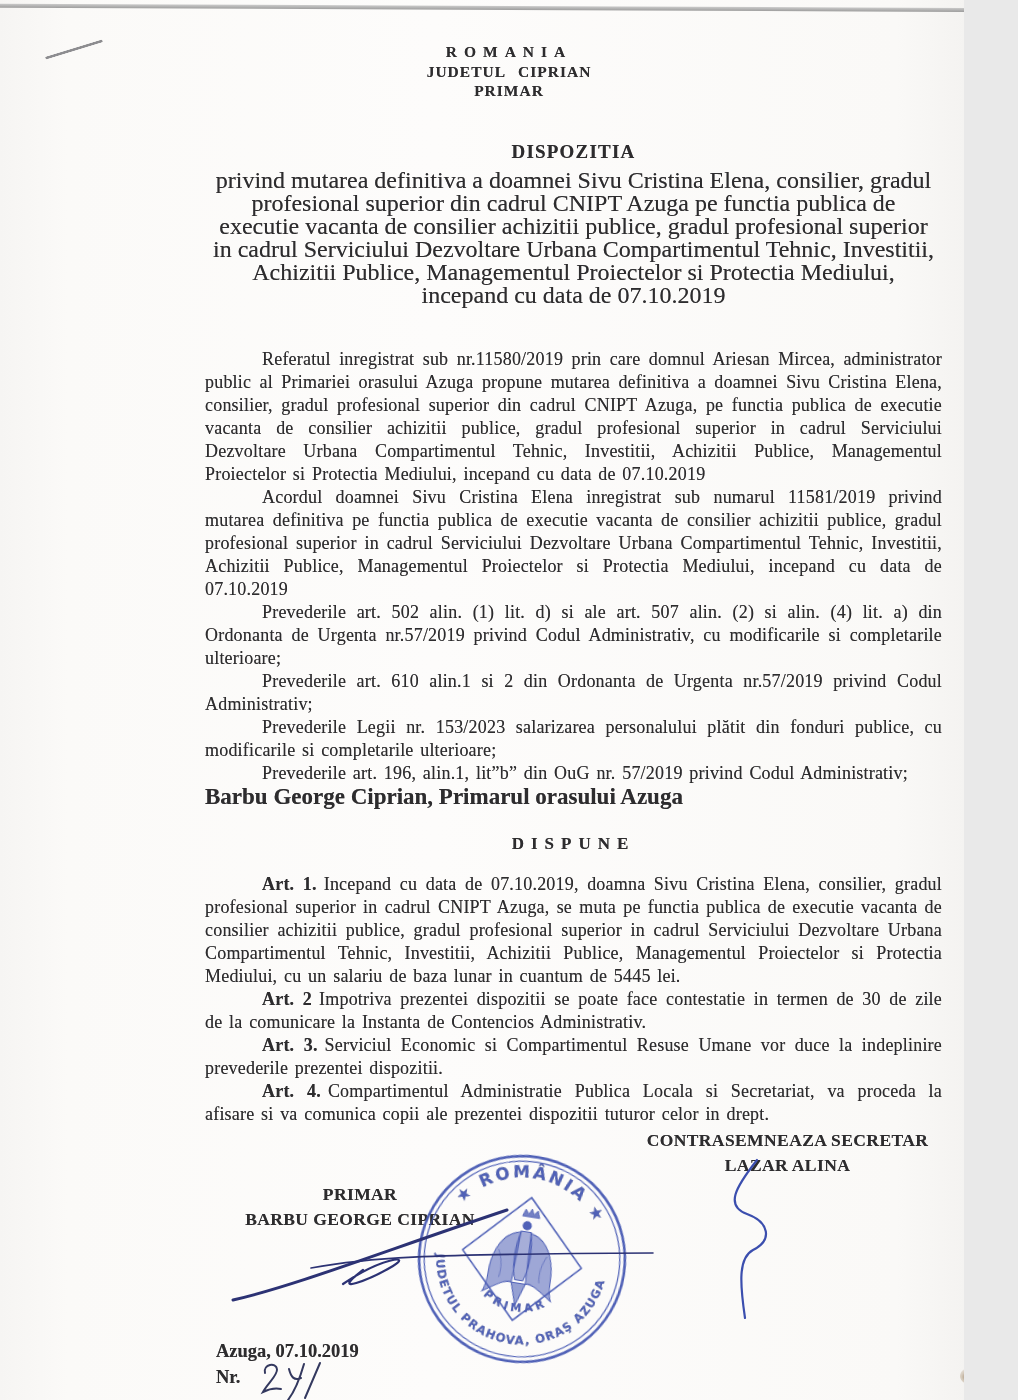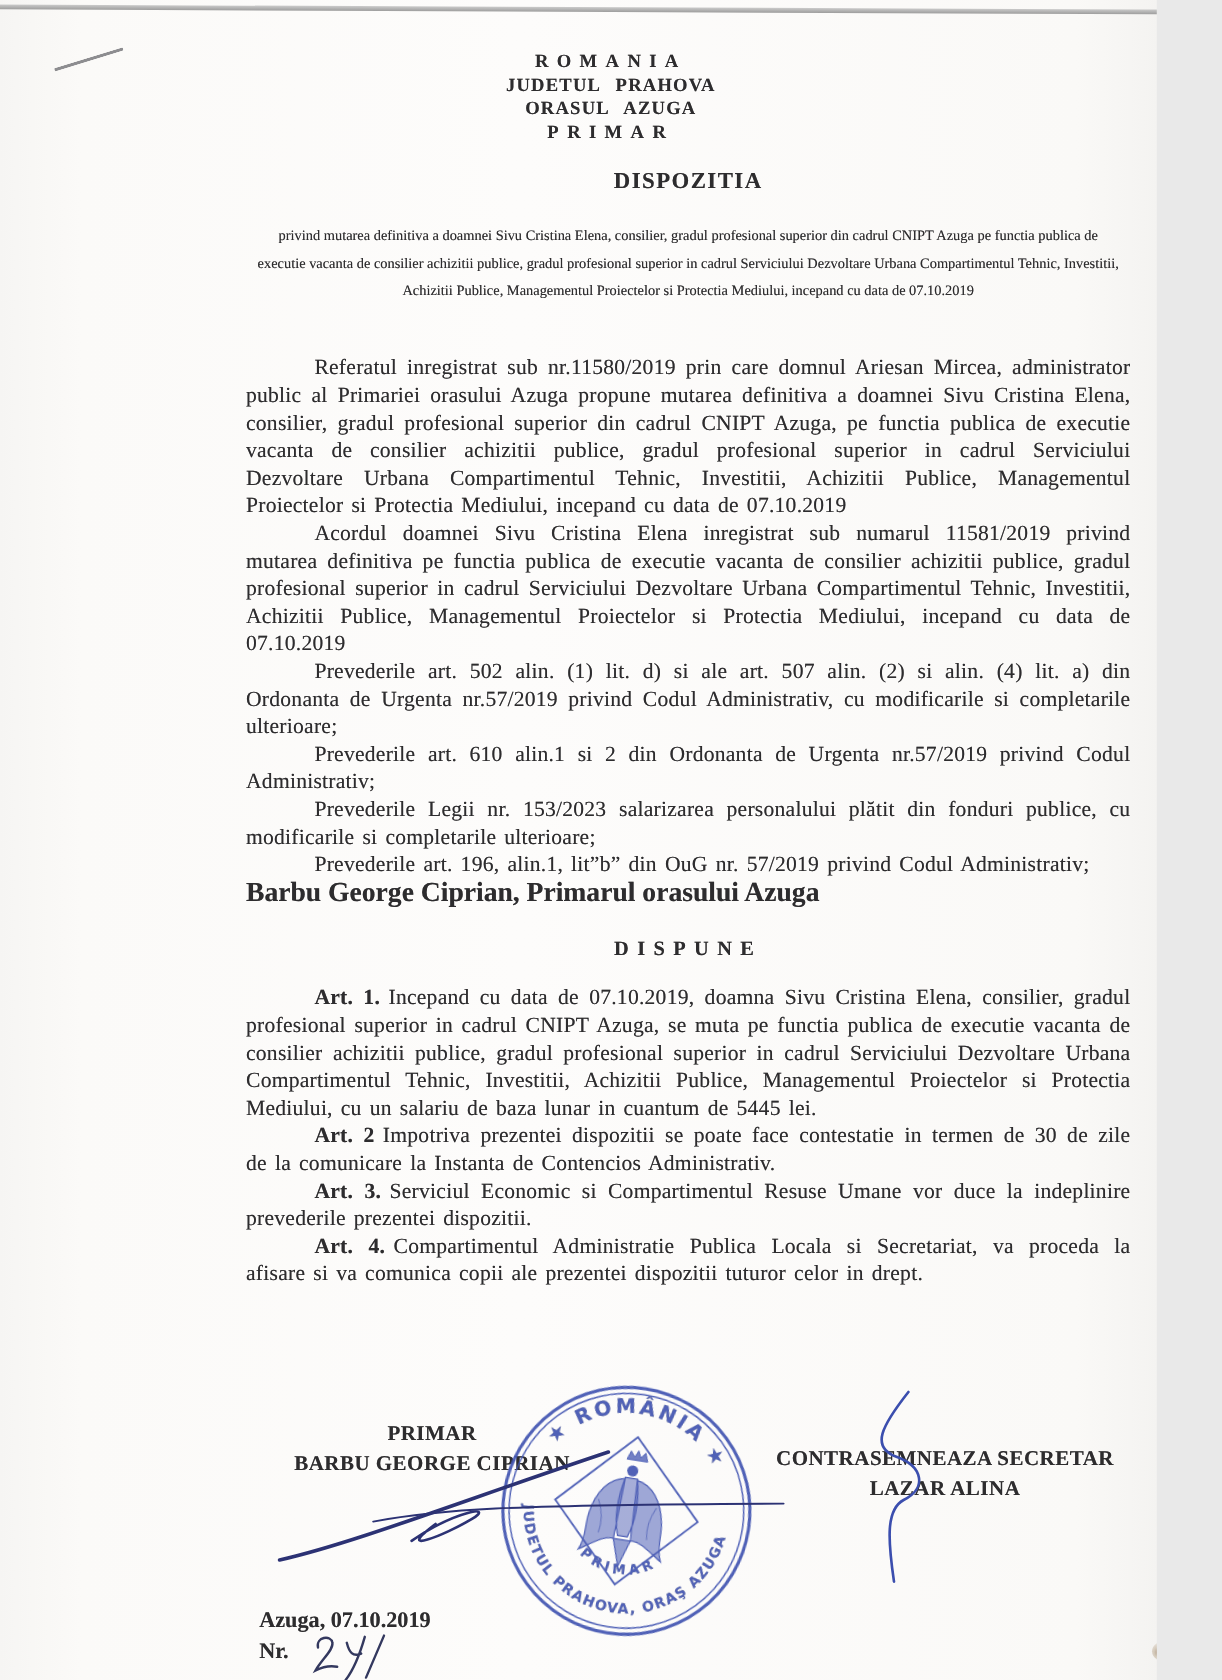--- a/index.html
+++ b/index.html
@@ -27,31 +27,31 @@
   
   .letterhead{position:absolute;top:42px;left:0;width:1018px;text-align:center;
     font-weight:bold;font-size:15.5px;line-height:19.5px;letter-spacing:1px;}
   .letterhead .lh-line:nth-child(1){letter-spacing:7px;}
   .letterhead .lh-line:nth-child(2),
   .letterhead .lh-line:nth-child(3){word-spacing:8px;}
   .letterhead .lh-line:nth-child(4){letter-spacing:7px;}
   
   .main{position:absolute;left:205px;top:141px;width:737px;}
   .doc-title{margin:0;text-align:center;font-size:19px;font-weight:bold;letter-spacing:1.2px;}
-  .doc-subtitle{margin:22px 8px 0;text-align:center;font-size:12px;line-height:23px;}
+  .doc-subtitle{margin:6px 8px 0;text-align:center;font-size:24px;line-height:23px;}
   .recitals{margin-top:41px;}
   p.para{margin:0;text-align:justify;text-indent:57px;font-size:18px;line-height:23px;
     word-spacing:2px;letter-spacing:.2px;}
   .issuer{margin:0;font-weight:bold;font-size:23px;line-height:24px;}
   .order-heading{margin:25px 0 19px;text-align:center;font-weight:bold;font-size:17px;letter-spacing:7px;}
   .art-label{font-weight:bold;margin-right:7px;}
   
   .sig-block{position:absolute;text-align:center;font-weight:bold;font-size:17.5px;line-height:25px;letter-spacing:.4px;}
   .sig-left{left:226px;top:1182px;width:268px;}
-  .sig-right{left:620px;top:1203px;width:335px;}
+  .sig-right{left:620px;top:1128px;width:335px;}
   .sig-svg{position:absolute;pointer-events:none;}
   .sig-stroke-left{left:215px;top:1198px;width:440px;height:115px;}
   .sig-stroke-right{left:705px;top:1152px;width:100px;height:175px;}
   
   .stamp{position:absolute;left:414px;top:1151px;width:216px;height:216px;
     transform:rotate(9deg);opacity:.93;filter:blur(.2px);}
   
   .footer{position:absolute;left:216px;top:1338px;font-weight:bold;font-size:18.5px;line-height:26px;}
   .nr-row{display:flex;align-items:flex-start;}
   .hand-number-svg{margin-left:16px;margin-top:-6px;}
@@ -60,22 +60,21 @@
 <body>
 
 <div class="page">
 
   <div class="scan-top-edge"></div>
   <div class="staple-mark"></div>
   <div class="corner-smudge"></div>
 
   <div class="letterhead">
     <div class="lh-line">ROMANIA</div>
-      <div class="lh-line">JUDETUL PRAHOVA</div>
-      <div class="lh-line">ORASUL AZUGA</div>
+      <div class="lh-line">JUDETUL CIPRIAN</div>
       <div class="lh-line">PRIMAR</div>
   </div>
 
   <div class="main">
     <h1 class="doc-title">DISPOZITIA</h1>
     <p class="doc-subtitle">privind mutarea definitiva a doamnei Sivu Cristina Elena, consilier,  gradul profesional superior din cadrul CNIPT Azuga pe functia publica de executie vacanta de consilier achizitii publice, gradul profesional superior in cadrul Serviciului Dezvoltare Urbana Compartimentul Tehnic, Investitii, Achizitii Publice, Managementul Proiectelor si Protectia Mediului, incepand cu data de 07.10.2019</p>
 
     <div class="recitals">
       <p class="para">Referatul inregistrat sub nr.11580/2019 prin care domnul Ariesan Mircea, administrator public al Primariei orasului Azuga propune mutarea definitiva  a doamnei Sivu Cristina Elena, consilier,  gradul profesional superior din cadrul CNIPT Azuga, pe functia publica de executie vacanta de consilier achizitii publice, gradul profesional superior in cadrul Serviciului Dezvoltare Urbana Compartimentul Tehnic, Investitii, Achizitii Publice, Managementul Proiectelor si Protectia Mediului, incepand cu data de 07.10.2019</p>
         <p class="para">Acordul doamnei Sivu Cristina Elena inregistrat sub numarul 11581/2019  privind mutarea definitiva pe functia publica de executie vacanta de consilier achizitii publice, gradul profesional superior in cadrul Serviciului Dezvoltare Urbana Compartimentul Tehnic, Investitii, Achizitii Publice, Managementul Proiectelor si Protectia Mediului, incepand cu data de 07.10.2019</p>

